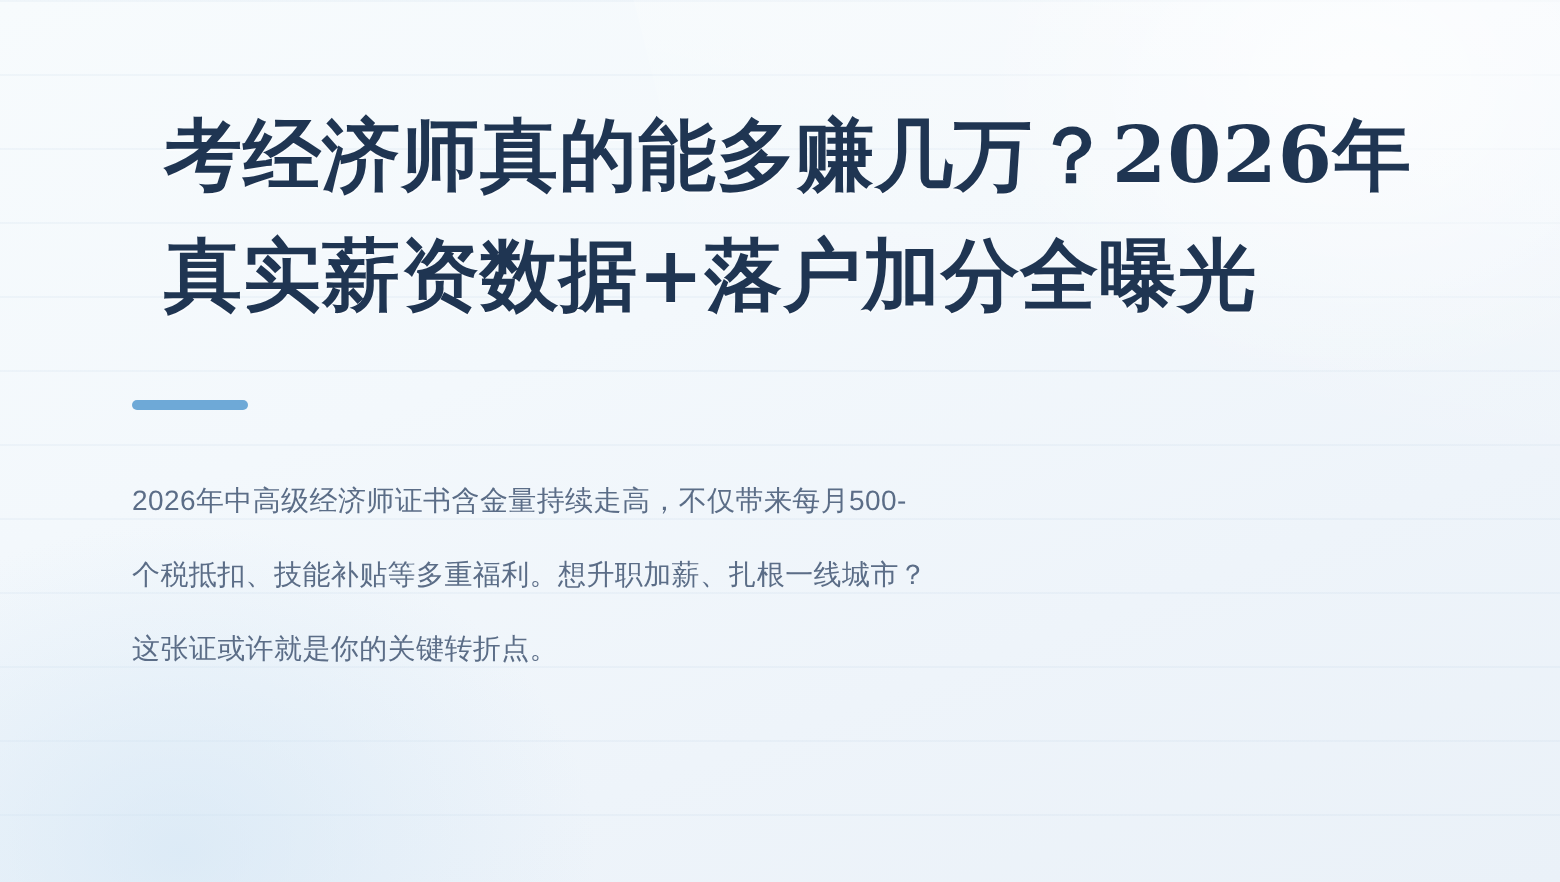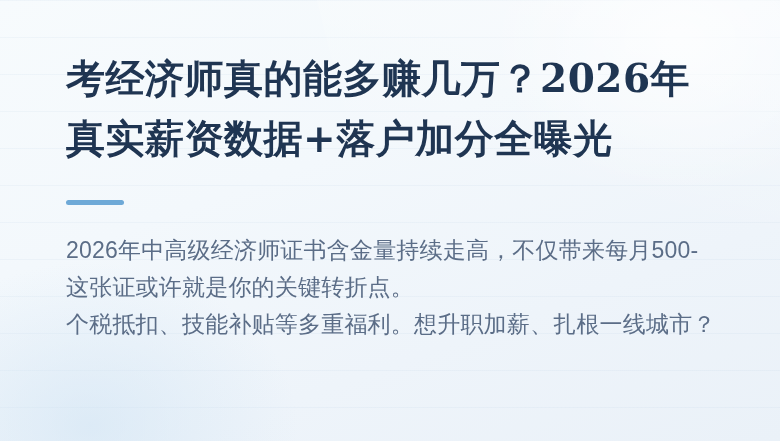--- a/index.html
+++ b/index.html
@@ -83,34 +83,35 @@
     font-size: 39px;
     line-height: 1.55;
     letter-spacing: 0.5px;
     color: #1f3552;
     text-shadow: 0 1px 0 rgba(255,255,255,0.55);
   }
 
   #headline .hl-line {
     display: block;
     white-space: nowrap;
+    margin-left: 16px;
   }
 
   #accent-divider {
     margin-top: 31px;
     width: 58px;
     height: 5px;
     border-radius: 3px;
     background: #6ea9d7;
   }
 
   #body-copy {
     margin: 0;
     padding-top: 27px;
-    font-size: 23px;
+    font-size: 14px;
     line-height: 37px;
     color: #5b6d87;
     letter-spacing: 0.2px;
     max-width: 648px;
   }
 
   #body-copy .bd-line {
     display: block;
     white-space: nowrap;
   }
@@ -129,18 +130,18 @@
 
     <h1 id="headline">
       <span class="hl-line">考经济师真的能多赚几万？2026年</span>
       <span class="hl-line">真实薪资数据+落户加分全曝光</span>
     </h1>
 
     <div id="accent-divider"></div>
 
     <p id="body-copy">
       <span class="bd-line">2026年中高级经济师证书含金量持续走高，不仅带来每月500-</span>
+      <span class="bd-line">个税抵扣、技能补贴等多重福利。想升职加薪、扎根一线城市？</span>
       <span class="bd-line">这张证或许就是你的关键转折点。</span>
-      <span class="bd-line">个税抵扣、技能补贴等多重福利。想升职加薪、扎根一线城市？</span>
     </p>
 
   </div>
 </div>
 
 </body></html>

